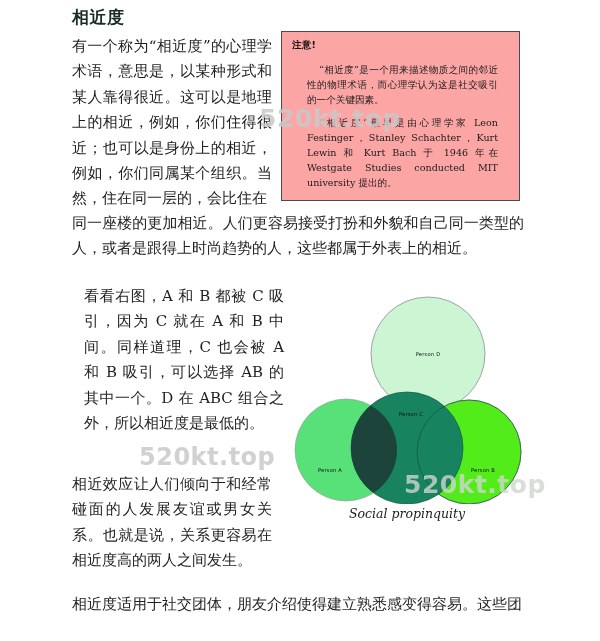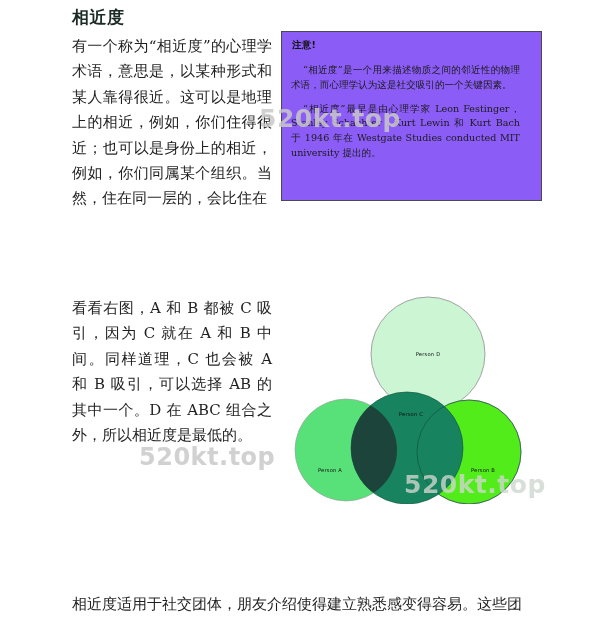--- a/index.html
+++ b/index.html
@@ -72,59 +72,59 @@
     text-justify: inter-character;
     color: #1f1f1f;
   }
   .para-wrap-1 { top: 211px; }
 
   
   .note-box {
     position: absolute;
     left: 281px;
     top: 31px;
-    width: 261px;
+    width: 239px;
     height: 170px;
     border: 1.2px solid #4a4a4a;
-    background: #8b5cf6;
+    background: #fca5a5;
     box-sizing: border-box;
     z-index: 2;
     padding: 7px 21px 0 9px;
   }
   .note-title {
     font-family: "DejaVu Sans", "Liberation Sans", sans-serif;
     font-weight: bold;
     font-size: 9.5px;
     color: #111;
     letter-spacing: .3px;
     margin: 0 0 11px 1px;
   }
   .note-para {
     font-size: 9.6px;
     line-height: 14.8px;
     color: #1b1b1b;
     text-align: justify;
     text-justify: inter-character;
-    margin: 0 0 9px 0;
+    margin: 0 0 9px 16px;
     text-indent: 12px;
   }
   .note-para.last { text-indent: 12px; }
 
   
   .col-mid {
     position: absolute;
     left: 72px;
     width: 200px;
     font-size: 15px;
     line-height: 25.4px;
     text-align: justify;
     text-justify: inter-character;
     color: #1f1f1f;
   }
-  .blk-venn-text { top: 296px; }
+  .blk-venn-text { top: 284px; margin-left: 12px; }
   .blk-effect-text { top: 472px; }
   .para-bottom { top: 592px; }
 
   
   .venn {
     position: absolute;
     left: 283px;
     top: 292px;
     width: 248px;
     height: 250px;
@@ -162,22 +162,24 @@
   <div class="doc-title">相近度</div>
 
   <div class="col-left">有一个称为“相近度”的心理学术语，意思是，以某种形式和某人靠得很近。这可以是地理上的相近，例如，你们住得很近；也可以是身份上的相近，例如，你们同属某个组织。当然，住在同一层的，会比住在</div>
 
   <div class="note-box">
     <div class="note-title">注意!</div>
     <p class="note-para">“相近度”是一个用来描述物质之间的邻近性的物理术语，而心理学认为这是社交吸引的一个关键因素。</p>
     <p class="note-para last">“相近度”最早是由心理学家 Leon Festinger，Stanley Schachter，Kurt Lewin 和 Kurt Bach 于 1946 年在 Westgate Studies conducted MIT university 提出的。</p>
   </div>
 
+  <div class="full-width-para para-wrap-1">同一座楼的更加相近。人们更容易接受打扮和外貌和自己同一类型的人，或者是跟得上时尚趋势的人，这些都属于外表上的相近。</div>
 
   <div class="col-mid blk-venn-text">看看右图，A 和 B 都被 C 吸引，因为 C 就在 A 和 B 中间。同样道理，C 也会被 A 和 B 吸引，可以选择 AB 的其中一个。D 在 ABC 组合之外，所以相近度是最低的。</div>
+  <div class="col-mid blk-effect-text">相近效应让人们倾向于和经常碰面的人发展友谊或男女关系。也就是说，关系更容易在相近度高的两人之间发生。</div>
 
   <div class="full-width-para para-bottom">相近度适用于社交团体，朋友介绍使得建立熟悉感变得容易。这些团</div>
 
   <div class="venn">
     <svg width="248" height="212" viewBox="0 0 248 212" xmlns="http://www.w3.org/2000/svg">
       <defs>
         <clipPath id="clip-a">
           <circle cx="63" cy="158" r="51"></circle>
         </clipPath>
       </defs>
@@ -194,15 +196,16 @@
         <circle cx="124" cy="156" r="56" fill="#1d443a"></circle>
       </g>
 
       <circle cx="186" cy="160" r="52" fill="none" stroke="#14503c" stroke-width="0.7"></circle>
 
       <text class="venn-label" x="145" y="64">Person D</text>
       <text class="venn-label" x="47" y="180">Person A</text>
       <text class="venn-label" x="128" y="124" fill="#0d2b22">Person C</text>
       <text class="venn-label" x="200" y="180">Person B</text>
     </svg>
+    <div class="venn-caption">Social propinquity</div>
   </div>
 
 </div>
 
 </body></html>

